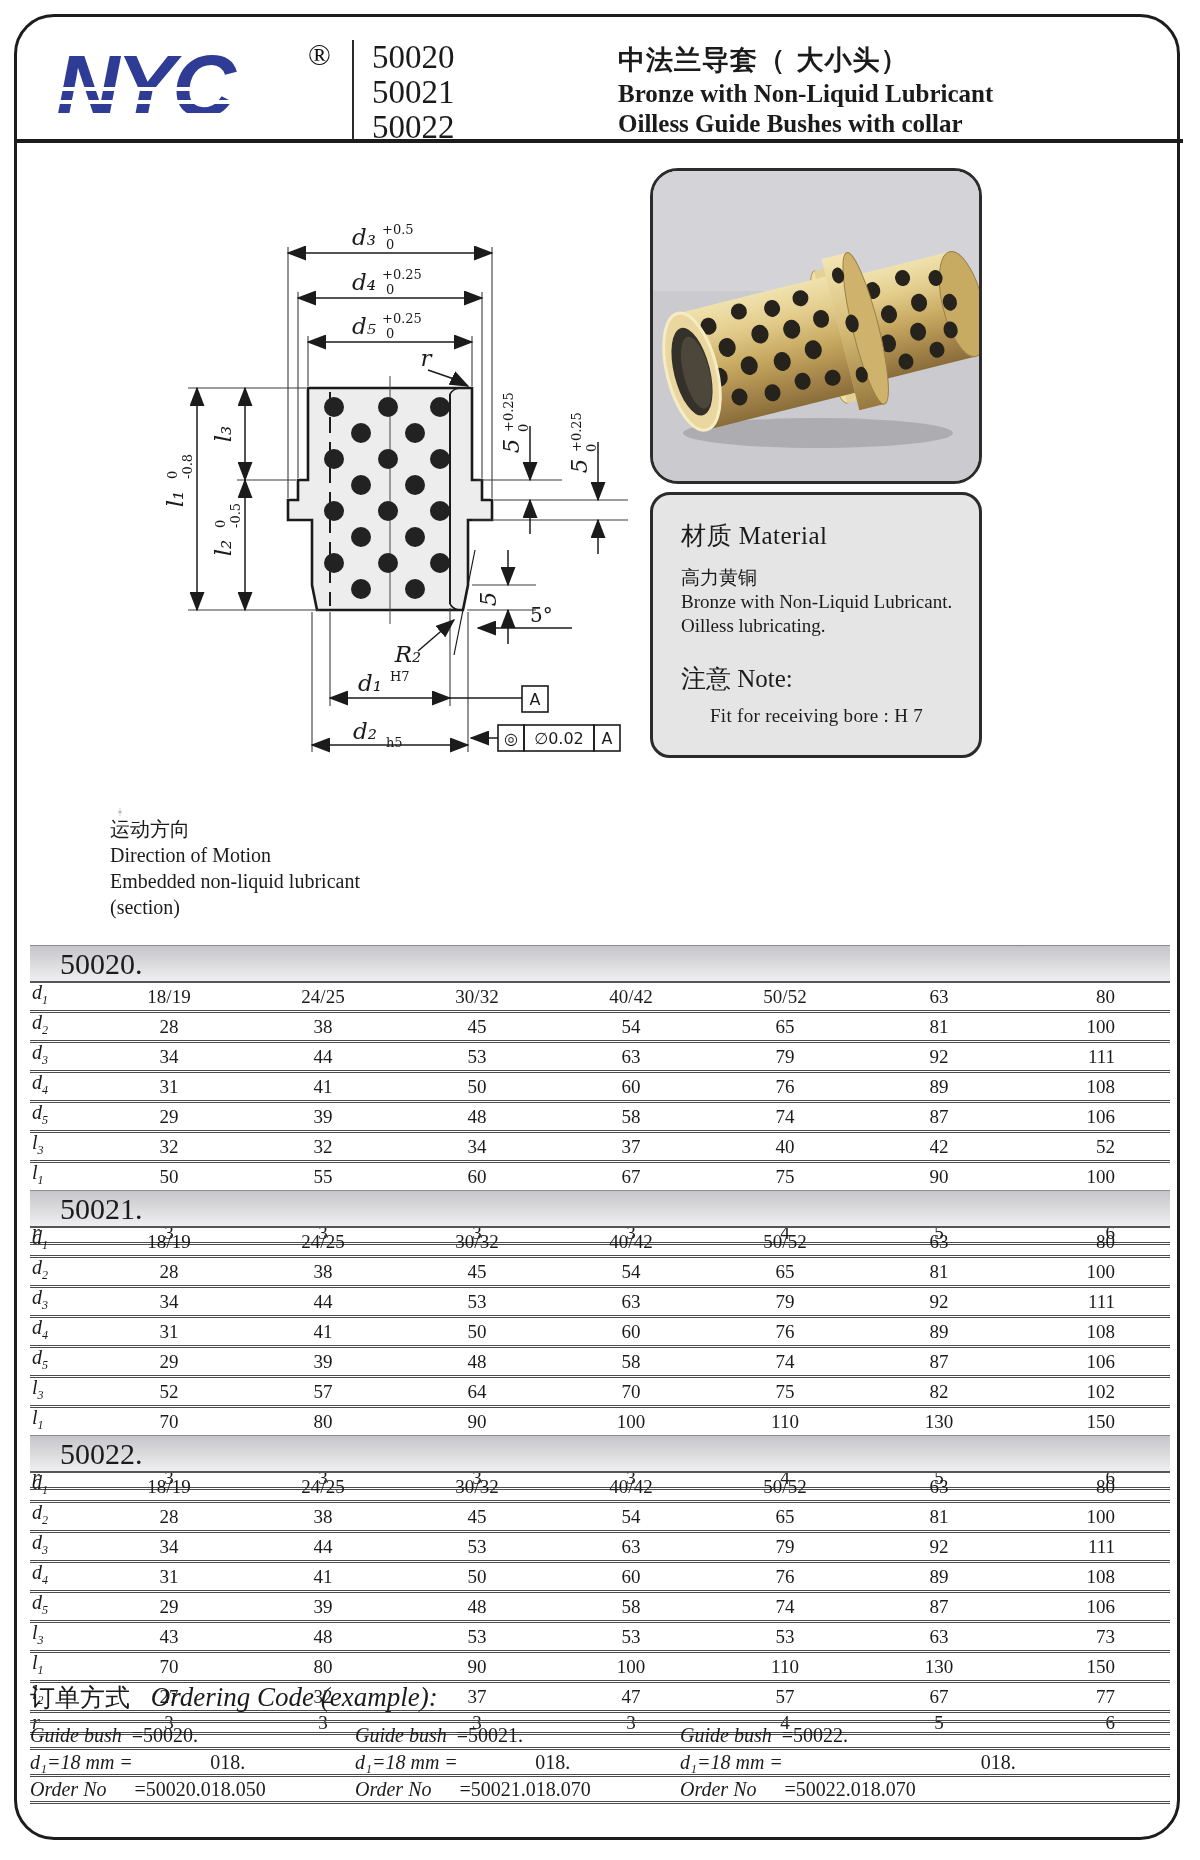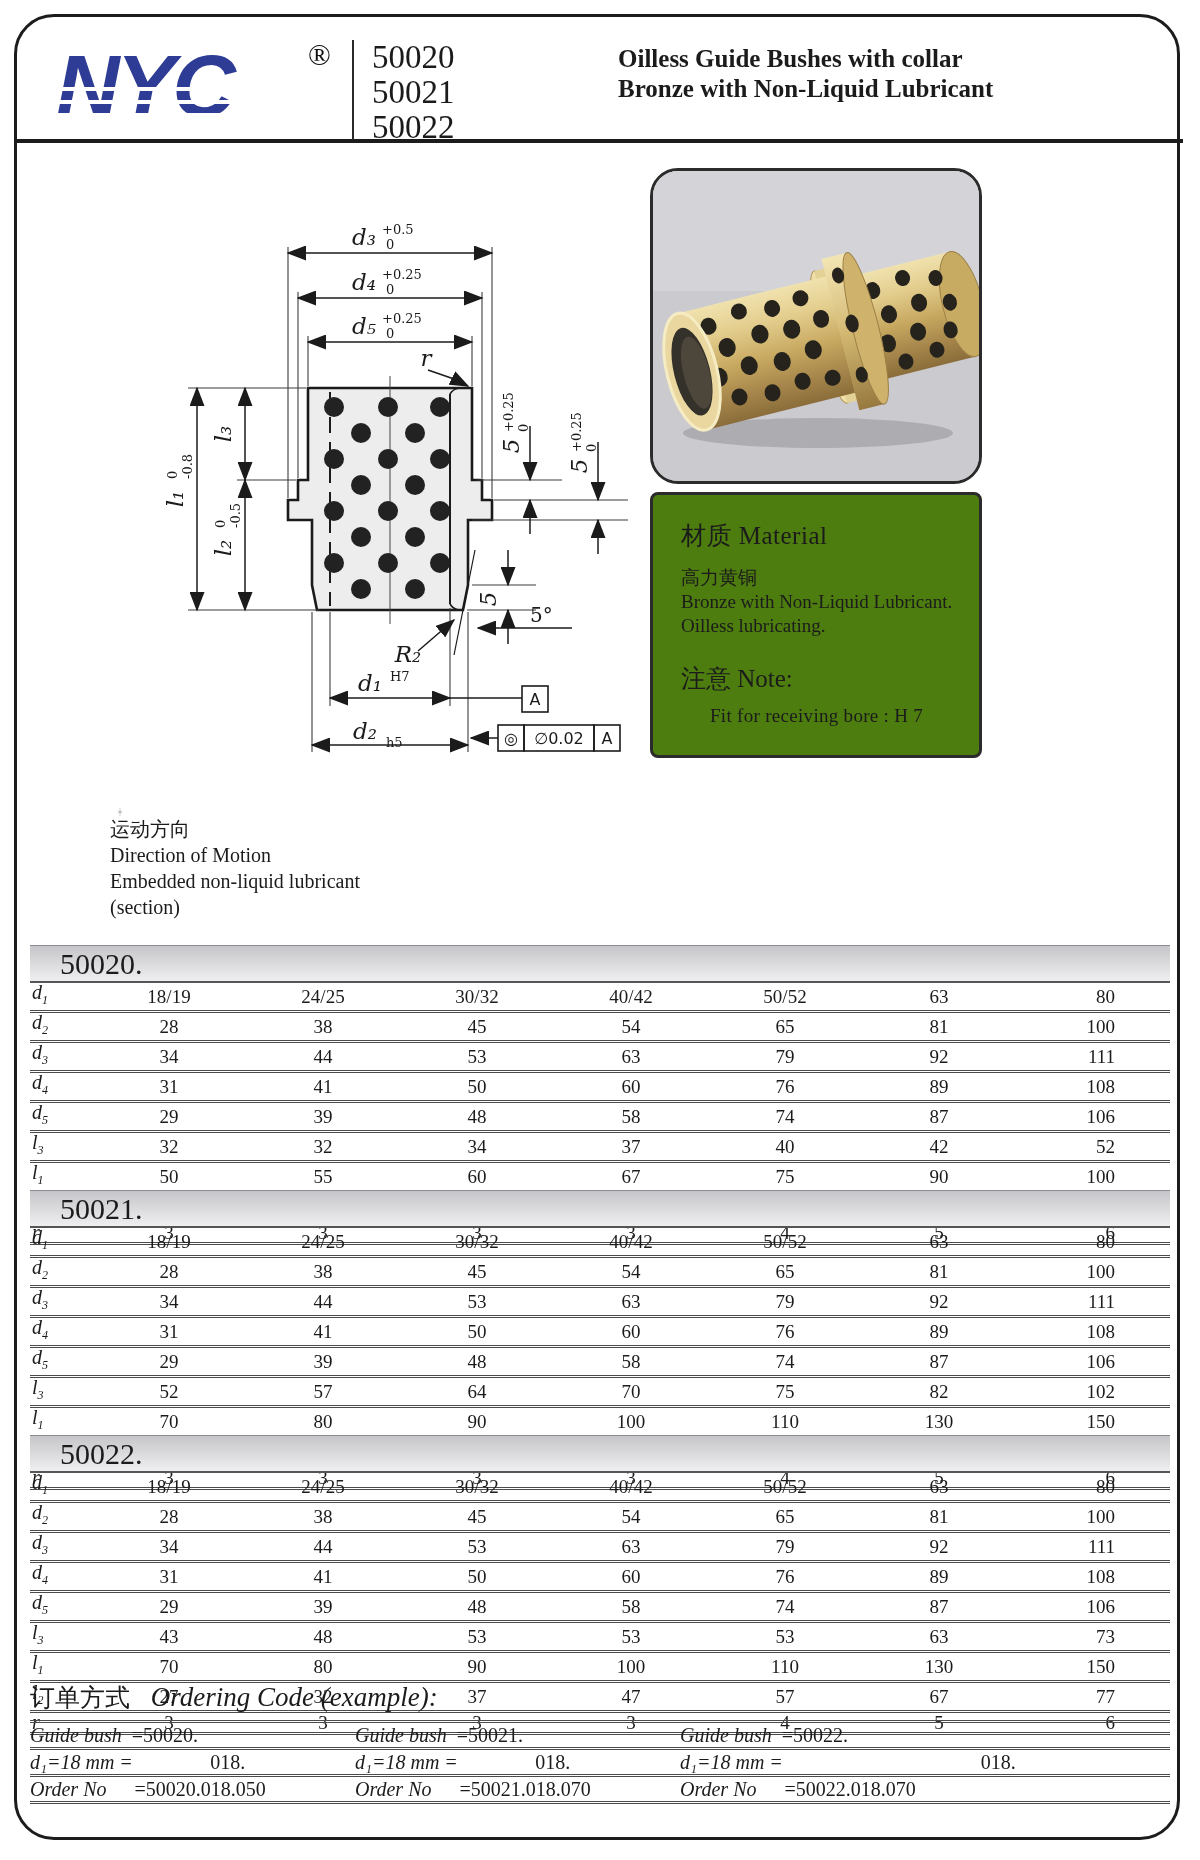--- a/index.html
+++ b/index.html
@@ -19,22 +19,22 @@
          padding-left:18px;font:400 33px/35px "Liberation Serif",serif;}
   .titles{position:absolute;left:618px;top:44px;}
   .t-cn{font:600 27px/32px "DejaVu Sans",sans-serif;letter-spacing:1px;margin-bottom:3px;}
   .t-en{font:700 25px/30px "Liberation Serif",serif;}
 
   
   .photo-box{position:absolute;left:650px;top:168px;width:332px;height:316px;
              border:3px solid #2b2b2b;border-radius:28px;overflow:hidden;box-sizing:border-box;
              background:linear-gradient(180deg,#d2d2d6,#c3c3c7);}
   .mat-box{position:absolute;left:650px;top:492px;width:332px;height:266px;
-           border:3px solid #2b2b2b;border-radius:8px;box-sizing:border-box;
-           padding:24px 20px 0 28px;background:#4d7c0f;}
+           border:3px solid #2b2b2b;border-radius:20px;box-sizing:border-box;
+           padding:24px 20px 0 28px;background:#e5e5e5;}
   .mat-h{font:400 25px "Liberation Serif",serif;letter-spacing:.5px;}
   .mat-cn{font:400 19px/26px "DejaVu Sans",sans-serif;margin-top:12px;}
   .mat-line{font:400 19px/24px "Liberation Serif",serif;}
   .note-h{font:400 25px "Liberation Serif",serif;margin-top:24px;}
   .note-line{font:400 19px "Liberation Serif",serif;margin-top:10px;letter-spacing:.3px;margin-left:29px;}
 
   
   .motion{position:absolute;left:88px;top:808px;width:460px;height:112px;display:flex;flex-direction:column;}
   .motion-text{margin-left:22px;}
   .m-cn{font:400 20px/26px "DejaVu Sans",sans-serif;}
@@ -85,22 +85,23 @@
   <div class="nyc">NYC</div>
   <div class="nyc-stripes"></div>
   <div class="reg">®</div>
 </div>
 <div class="codes">
   <div>50020</div>
   <div>50021</div>
   <div>50022</div>
 </div>
 <div class="titles">
+  <div class="t-cn">中法兰导套（ 大小头）</div>
+  <div class="t-en">Bronze with Non-Liquid Lubricant</div>
   <div class="t-en">Oilless Guide Bushes with collar</div>
-  <div class="t-en">Bronze with Non-Liquid Lubricant</div>
 </div>
 
 <svg style="position:absolute;left:30px;top:150px;" width="610" height="625" viewBox="0 0 610 625">
   <defs>
     <marker id="ar" markerWidth="13" markerHeight="10" refX="12" refY="5" orient="auto-start-reverse">
       <path d="M0,0 L13,5 L0,10 z" fill="#1b1b1b"></path>
     </marker>
   </defs>
 
   <path class="out" d="M278,238 L442,238 L442,330 L452,330 L452,350 L462,350 L462,370

